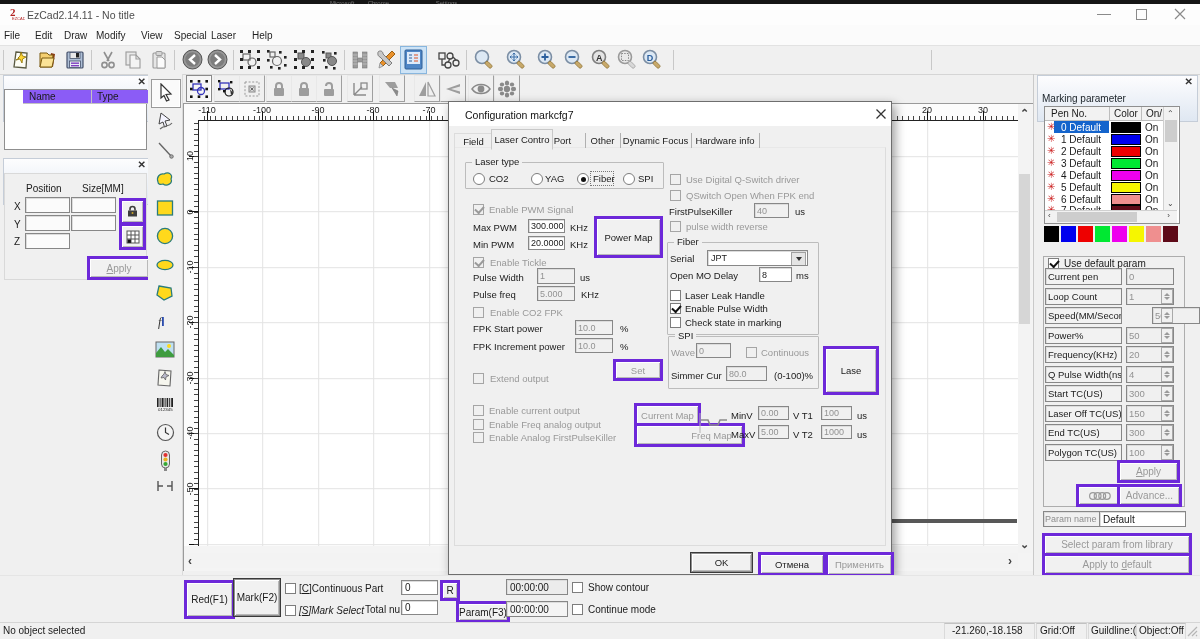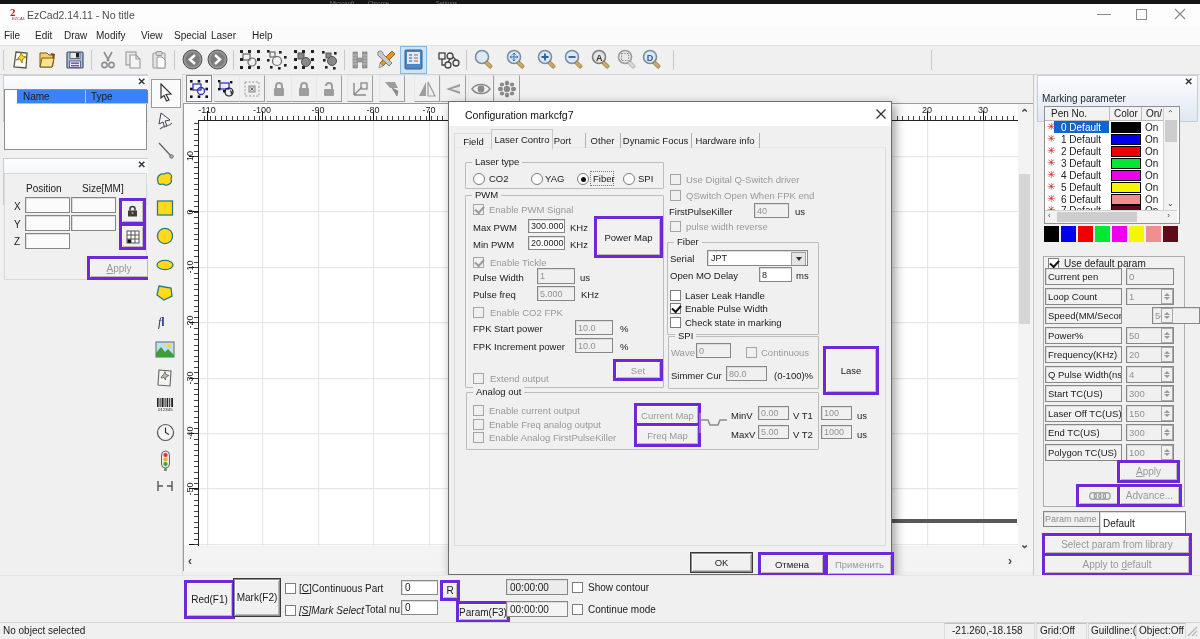--- a/index.html
+++ b/index.html
@@ -249,21 +249,21 @@
  </svg>
  <svg class="abs" style="left:640px;top:48px;" width="24" height="24" viewBox="0 0 24 24">
   <circle cx="10" cy="9" r="6.5" fill="#dce8f4" stroke="#7b8ea4" stroke-width="1.6"></circle>
   <text x="6.7" y="12.5" font-size="9" font-weight="bold" fill="#2a5f9e">D</text>
   <rect x="14" y="13" width="8" height="3.6" rx="1.4" transform="rotate(45 15 14)" fill="#c8a96a" stroke="#8a6d30" stroke-width=".7"></rect>
  </svg>
 </div>
 <div id="leftdock">
  <div class="phead" style="left:3px;top:75px;width:138px;">Object list<span class="x">✕</span></div>
  <div class="abs" style="left:4px;top:89px;width:141px;height:59px;background:#fff;border:1px solid #8f8f8f;">
-  <div style="position:absolute;left:12px;top:0;width:139px;height:13px;background:#3b82f6;border-bottom:1px solid #c2c2c2;">
+  <div style="position:absolute;left:18px;top:0;width:139px;height:13px;background:#8b5cf6;border-bottom:1px solid #c2c2c2;">
    <span class="lbl" style="left:6px;top:1px;">Name</span>
    <span class="lbl" style="left:74px;top:1px;">Type</span>
    <div class="abs" style="left:68px;top:0;width:1px;height:13px;background:#c2c2c2;"></div>
   </div>
  </div>
  <div class="phead" style="left:3px;top:158px;width:138px;">Object property<span class="x">✕</span></div>
  <div class="abs" style="left:4px;top:173px;width:141px;height:105px;background:#f0f0f0;border:1px solid #d9d9d9;">
   <span class="lbl" style="left:21px;top:9px;">Position</span>
   <span class="lbl" style="left:77px;top:9px;">Size[MM]</span>
   <span class="lbl" style="left:9px;top:27px;">X</span>
@@ -619,21 +619,21 @@
         <g fill="none" stroke="#9a9a9a" stroke-width="1.2">
           <circle cx="5" cy="5" r="3.4"></circle>
           <circle cx="9.6" cy="5" r="3.4"></circle>
           <circle cx="14.2" cy="5" r="3.4"></circle>
           <circle cx="18.8" cy="5" r="3.4"></circle>
         </g>
       </svg>
  </div>
  <div class="btn dis" style="left:1117px;top:484px;width:59px;height:17px;">Advance...</div>
  <div class="sunk" style="left:1043px;top:511px;width:57px;height:16px;background:#f0f0f0;color:#8e8e8e;font-size:9px;padding:0 1px;">Param name</div>
- <div class="sunk" style="left:1099px;top:511px;width:87px;height:24px;">Default</div>
+ <div class="sunk" style="left:1099px;top:511px;width:87px;height:16px;">Default</div>
  <div class="btn dis" style="left:1042px;top:533px;width:144px;height:17px;">Select param from library</div>
  <div class="btn dis" style="left:1042px;top:553px;width:144px;height:17px;">
       <span>Apply to <span style="text-decoration:underline;">d</span>efault</span>
     </div>
 </div>
 <div id="dialog" style="position:absolute;left:448px;top:101px;width:444px;height:474px;background:#f0f0f0;border:1px solid #6e6e6e;box-sizing:border-box;box-shadow:3px 4px 10px rgba(0,0,0,.4);">
  <div class="abs" style="left:0;top:0;width:442px;height:24px;background:#fff;"></div>
  <div class="lbl" style="left:16px;top:7px;font-size:10.5px;color:#111;">Configuration markcfg7</div>
  <svg class="abs" style="left:426px;top:6px;" width="12" height="12" viewBox="0 0 12 12">
       <path d="M1.5 1.5 L10.5 10.5 M10.5 1.5 L1.5 10.5" stroke="#333" stroke-width="1.3"></path>
@@ -654,23 +654,20 @@
  <div class="rad" style="left:24px;top:71px;"></div>
     <span class="lbl" style="left:40px;top:71px;">CO2</span>
  <div class="rad" style="left:82px;top:71px;"></div>
     <span class="lbl" style="left:96px;top:71px;">YAG</span>
  <div class="rad on" style="left:128px;top:71px;"></div>
  <div class="abs" style="left:141px;top:69px;width:22px;height:13px;border:1px dotted #777;"></div>
  <span class="lbl" style="left:144px;top:71px;">Fiber</span>
  <div class="rad" style="left:174px;top:71px;"></div>
     <span class="lbl" style="left:189px;top:71px;">SPI</span>
 
- <div class="gb" style="left:16px;top:93px;width:197px;height:191px;">
-      <span>PWM</span>
-    </div>
  <div class="cb on dis" style="left:24px;top:102px;"></div>
     <span class="lbl dis" style="left:40px;top:102px;">Enable PWM Signal</span>
  <span class="lbl" style="left:24px;top:120px;">Max PWM</span>
  <div class="sunk" style="left:79px;top:117px;width:37px;height:14px;">300.000</div>
  <span class="lbl" style="left:121px;top:120px;">KHz</span>
  <span class="lbl" style="left:24px;top:137px;">Min PWM</span>
  <div class="sunk" style="left:79px;top:134px;width:37px;height:14px;">20.0000</div>
  <span class="lbl" style="left:121px;top:137px;">KHz</span>
  <div class="btn" style="left:145px;top:114px;width:63px;height:36px;">Power Map</div>
  <div class="cb on dis" style="left:24px;top:155px;"></div>
@@ -728,31 +725,28 @@
     </div>
  <span class="lbl dis" style="left:222px;top:245px;">Wave</span>
  <div class="sunk dis" style="left:247px;top:241px;width:35px;height:15px;">0</div>
  <div class="cb dis" style="left:297px;top:245px;"></div>
     <span class="lbl dis" style="left:312px;top:245px;">Continuous</span>
  <span class="lbl" style="left:222px;top:268px;">Simmer Cur</span>
  <div class="sunk dis" style="left:277px;top:264px;width:41px;height:15px;">80.0</div>
  <span class="lbl" style="left:325px;top:268px;">(0-100)%</span>
  <div class="btn" style="left:374px;top:244px;width:50px;height:43px;">Lase</div>
 
- <div class="gb" style="left:17px;top:290px;width:351px;height:56px;">
-      <span>Analog out</span>
-    </div>
  <div class="cb dis" style="left:24px;top:303px;"></div>
     <span class="lbl dis" style="left:40px;top:303px;">Enable current output</span>
  <div class="cb dis" style="left:24px;top:317px;"></div>
     <span class="lbl dis" style="left:40px;top:317px;">Enable Freq analog output</span>
  <div class="cb dis" style="left:24px;top:330px;"></div>
     <span class="lbl dis" style="left:40px;top:330px;">Enable Analog FirstPulseKiller</span>
  <div class="btn dis" style="left:185px;top:301px;width:61px;height:18px;">Current Map</div>
- <div class="btn dis" style="left:185px;top:321px;width:61px;height:18px;">Freq Map</div>
+ <div class="btn dis" style="left:185px;top:321px;width:61px;height:18px;padding-left:44px;">Freq Map</div>
  <svg class="abs" style="left:250px;top:308px;" width="30" height="26" viewBox="0 0 30 26">
   <path d="M2 10 L9 10 L11 15 L19 15 L21 10 L28 10" fill="none" stroke="#8a8a8a" stroke-width="1.5"></path>
   <path d="M1 3 L1 23" stroke="#b5b5b5" stroke-width="1"></path>
  </svg>
  <span class="lbl" style="left:282px;top:308px;">MinV</span>
  <div class="sunk dis" style="left:309px;top:304px;width:31px;height:14px;">0.00</div>
  <span class="lbl" style="left:344px;top:308px;">V T1</span>
  <div class="sunk dis" style="left:372px;top:304px;width:31px;height:14px;">100</div>
  <span class="lbl" style="left:408px;top:308px;">us</span>
  <span class="lbl" style="left:282px;top:327px;">MaxV</span>

